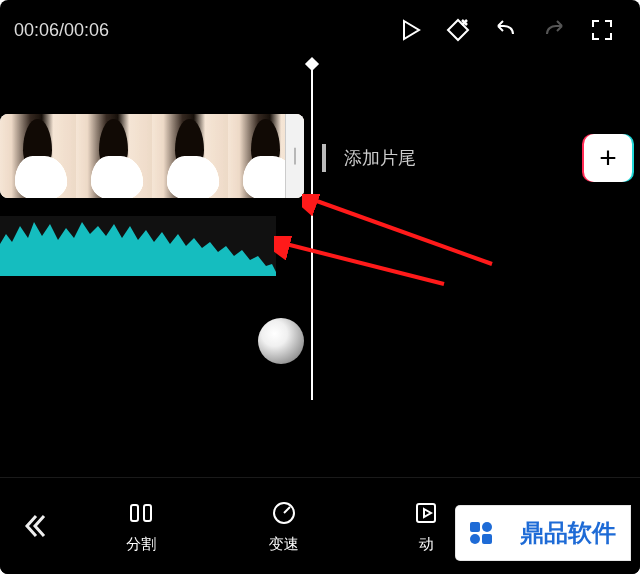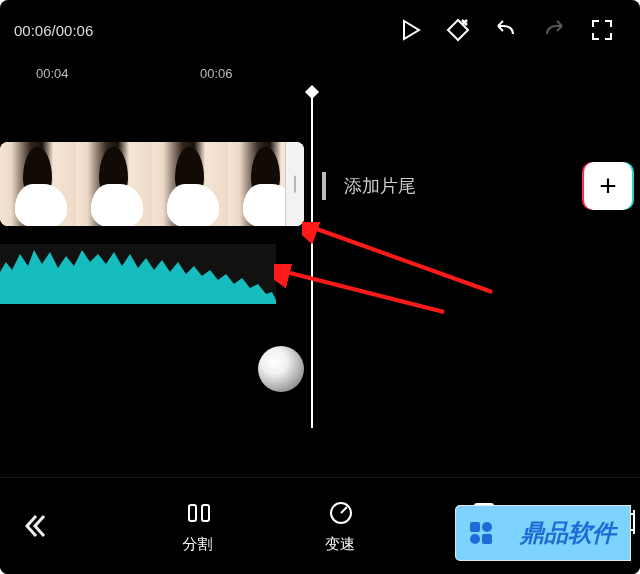--- a/index.html
+++ b/index.html
@@ -1,18 +1,18 @@
 <!DOCTYPE html>
 <html><head>
 <meta charset="utf-8">
 <style>
   html,body{margin:0;padding:0;background:#fff;font-family:-apple-system,BlinkMacSystemFont,"Segoe UI",sans-serif;}
   .screen{width:640px;height:574px;position:relative;background:#000;overflow:hidden;border-radius:8px;}
   .topbar{height:60px;display:flex;align-items:center;padding:0 14px;color:#fff;}
-  .time{font-size:15px;color:#ddd;}
+  .time{font-size:18px;color:#ddd;}
   .spacer{flex:1;}
   .icobtn{width:48px;height:48px;display:flex;align-items:center;justify-content:center;cursor:pointer;}
   .icobtn svg{stroke:#fff;fill:none;stroke-width:2;}
   .ruler{height:28px;position:relative;color:#bbb;font-size:13px;}
   .ruler span{position:absolute;top:6px;}
   .timeline{position:relative;height:340px;}
   .clip{position:absolute;top:54px;left:0;width:304px;height:84px;background:#fff;border-radius:8px;overflow:hidden;display:flex;}
   .frame{flex:1;height:100%;background:linear-gradient(90deg,#e0d2c4 0%,#d9c8b8 15%,#3a2f28 40%,#1f1914 55%,#e0d2c4 70%,#d9c8b8 100%);position:relative;filter:contrast(1.1) brightness(1.05);}
   .frame::before{content:"";position:absolute;left:30%;top:6%;width:38%;height:62%;background:#1a1410;border-radius:50% 50% 48% 48%/60% 60% 40% 40%;}
   .frame::after{content:"";position:absolute;left:20%;top:50%;width:68%;height:52%;background:#fdfdfc;border-radius:36% 46% 42% 42%/58% 62% 42% 42%;}
@@ -22,27 +22,27 @@
   .addbtn{position:absolute;top:74px;right:8px;width:48px;height:48px;background:#fff;border-radius:10px;display:flex;align-items:center;justify-content:center;font-size:30px;font-weight:500;color:#000;box-shadow:-2px 0 0 #ff2b54,2px 0 0 #1fd6d6;cursor:pointer;}
   .audio{position:absolute;top:156px;left:0;width:276px;height:60px;background:#111;}
   .audio svg{display:block;}
   .knob{position:absolute;top:258px;left:258px;width:46px;height:46px;border-radius:50%;background:radial-gradient(circle at 36% 34%,#fff 0%,#f0f0f0 30%,#9c9c9c 72%,#555 100%);cursor:grab;}
   .playhead-top{position:absolute;top:-1px;left:307px;width:10px;height:10px;background:#fff;transform:rotate(45deg);}
   .playhead{position:absolute;top:0;left:311px;width:2px;height:340px;background:#fff;}
   .arrow{position:absolute;pointer-events:none;}
   .toolbar{position:absolute;left:0;bottom:0;width:100%;height:96px;background:#000;display:flex;align-items:center;border-top:1px solid #1a1a1a;}
   .back{width:70px;height:96px;display:flex;align-items:center;justify-content:center;cursor:pointer;}
   .back svg{stroke:#eee;fill:none;stroke-width:3;}
-  .tbtn{flex:1;height:96px;display:flex;flex-direction:column;align-items:flex-end;justify-content:center;gap:8px;cursor:pointer;}
+  .tbtn{flex:1;height:96px;display:flex;flex-direction:column;align-items:center;justify-content:center;gap:8px;cursor:pointer;}
   .tbtn svg{stroke:currentColor;fill:none;stroke-width:2;}
   .tbtn.on{color:#fff;}
   .tbtn.off{color:#ffffff;}
   .tbtn span{font-size:15px;}
   .tbtn.partial{color:#fff;}
-  .watermark{position:absolute;right:10px;bottom:14px;height:54px;background:#7dd3fc;border-radius:4px 0 0 4px;padding:0 14px 0 10px;display:flex;align-items:center;gap:24px;color:#1e6bd6;font-size:24px;font-weight:600;box-shadow:0 0 0 1px #e6e6e6;font-style:italic;}
+  .watermark{position:absolute;right:10px;bottom:14px;height:54px;background:#ffffff;border-radius:4px 0 0 4px;padding:0 14px 0 10px;display:flex;align-items:center;gap:24px;color:#1e6bd6;font-size:24px;font-weight:600;box-shadow:0 0 0 1px #e6e6e6;}
   .wm-ico{width:30px;height:30px;display:flex;align-items:center;justify-content:center;}
   .wm-ico svg{fill:#1e6bd6;}
 </style>
 </head>
 <body>
 
 <div class="screen">
 
   <div class="topbar">
     <div class="time">00:06/00:06</div>
@@ -69,24 +69,20 @@
           <path d="M6 17c0-5 4-8 9-8h6m0 0l-5-5m5 5l-5 5"></path>
         </svg>
     </div>
     <div class="icobtn">
       <svg width="24" height="24" viewBox="0 0 24 24">
           <path d="M3 9V3h6M21 9V3h-6M3 15v6h6M21 15v6h-6"></path>
         </svg>
     </div>
   </div>
 
-  <div class="ruler">
-    <span style="left:36px">00:04</span>
-    <span style="left:200px">00:06</span>
-  </div>
 
   <div class="timeline">
     <div class="playhead-top"></div>
     <div class="playhead"></div>
 
     <div class="clip">
       <div class="frame"></div>
       <div class="frame"></div>
       <div class="frame"></div>
       <div class="frame"></div>

